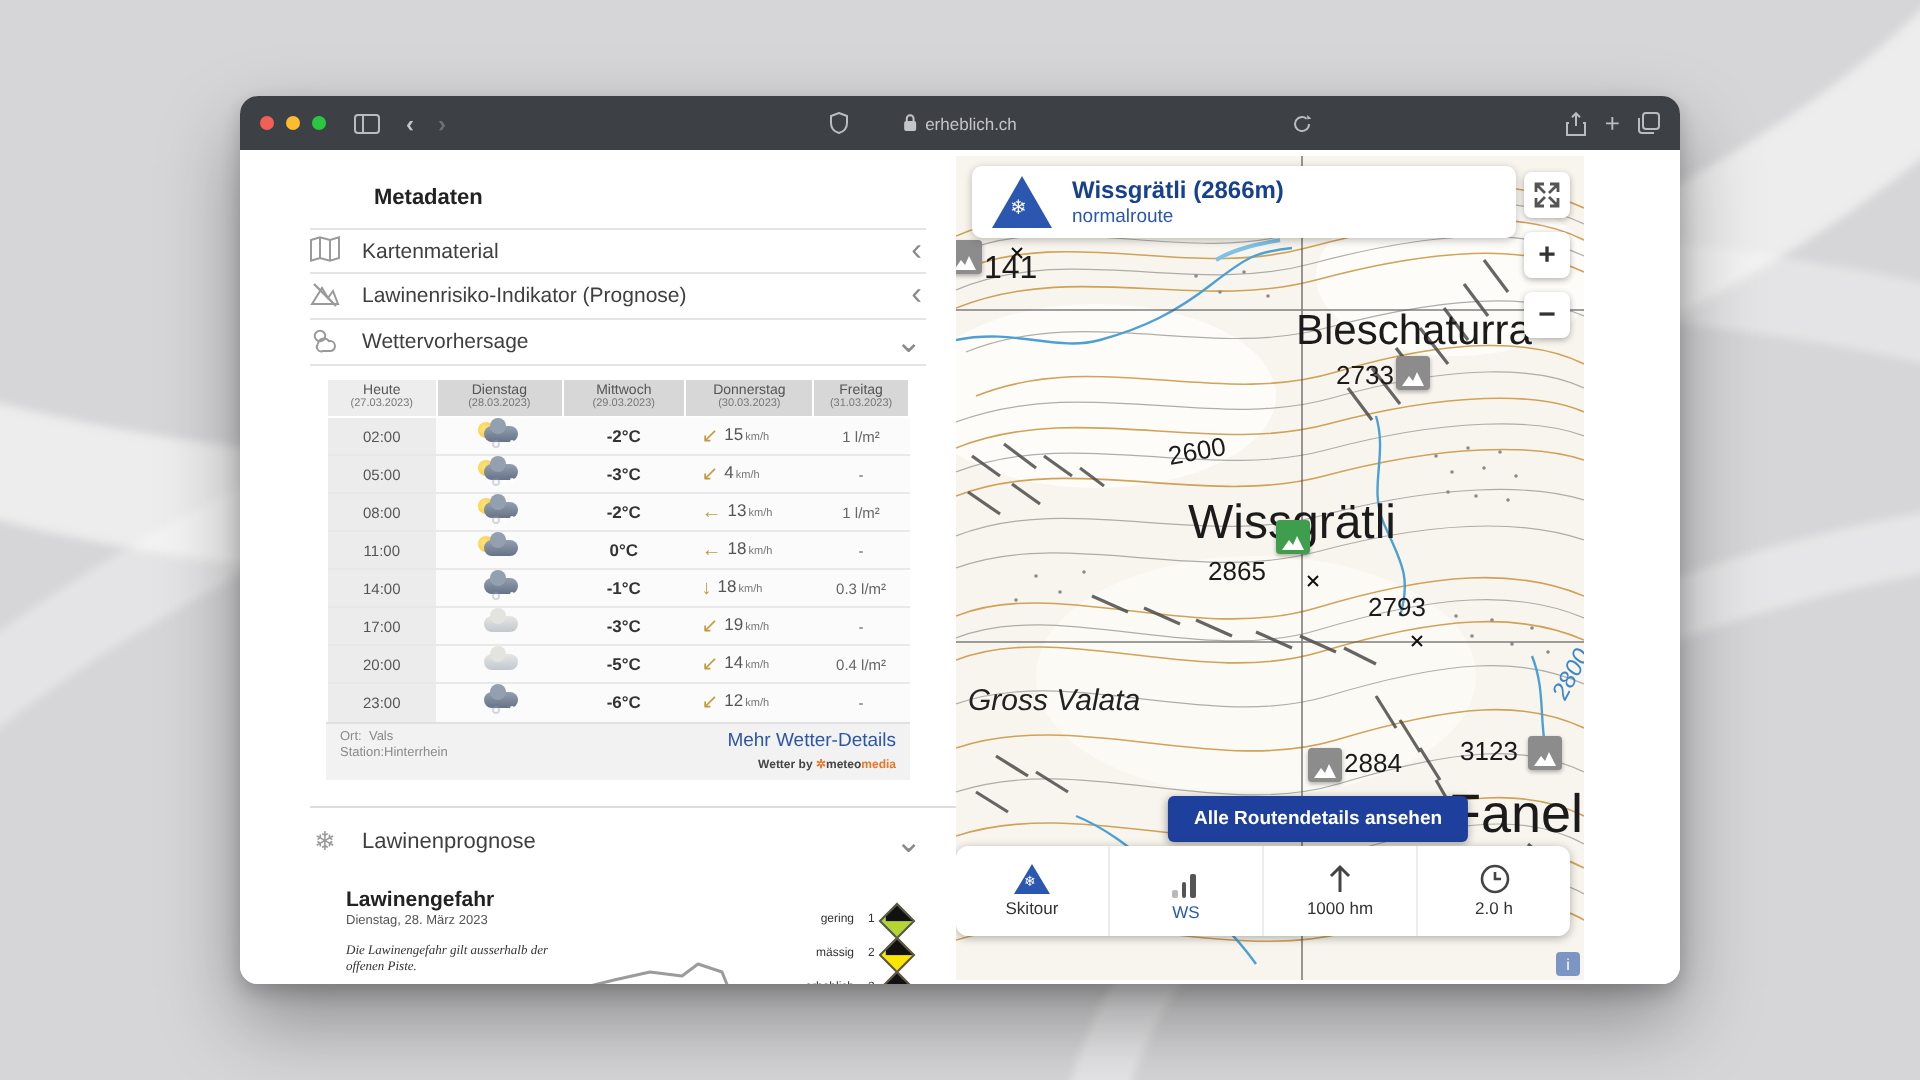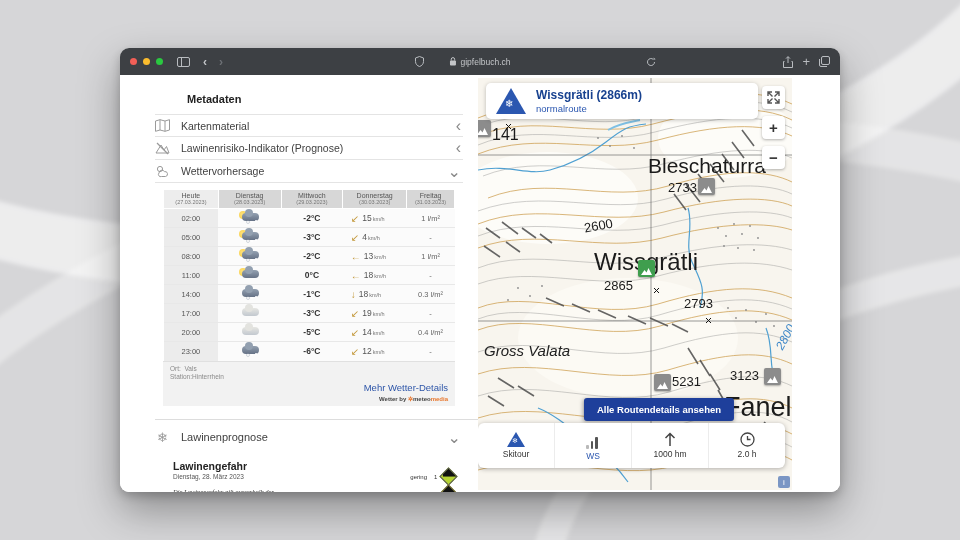--- a/index.html
+++ b/index.html
@@ -65,21 +65,21 @@
                background:linear-gradient(#93a0b0,#667286); }
   .wicon .cl::before { content:""; position:absolute; left:3px; top:-4px; width:8px; height:8px; border-radius:50%;
                background:#93a0b0; }
   .wicon[data-icon="cloud"] .cl { background:linear-gradient(#e6e6e2,#c2c8cf); }
   .wicon[data-icon="cloud"] .cl::before { background:#e3e3df; }
   .wicon .fl { display:none; position:absolute; left:9px; top:10px; width:2px; height:2px; border-radius:50%;
                background:#fff; box-shadow:4px 0 0 #fff, 8px -1px 0 #fff; outline:1px solid rgba(150,160,175,.4);}
   .wicon[data-icon*="snow"] .fl { display:block; }
 
   .wfoot { width:292px; margin-left:8px; background:#f2f2f2; border-top:1px solid #e0e0e0; display:flex;
-           justify-content:space-between; padding:3px 7px 4px;flex-direction:column; }
+           justify-content:space-between; padding:3px 7px 4px; }
   .wfoot .loc { font-size:6.5px; color:#8a8a8a; line-height:1.35; }
   .wfoot .links { text-align:right; }
   .wlink { font-size:9.5px; color:#2d55a8; cursor:pointer; }
   .brand { font-size:6px; color:#444; font-weight:bold; margin-top:2px;}
   .brand .star { color:#e8762c; }
   .brand .media { color:#e8762c; }
 
   .sep { border:none; border-top:1px solid #ddd; width:323px; margin:13px 0 0 0; }
 
   
@@ -171,21 +171,21 @@
     <span class="chrome-ic chrome-mid-shield">
       <svg width="9" height="11" viewBox="0 0 9 11">
           <path d="M4.5 0.5 L8.5 2 V5.5 C8.5 8 6.8 9.8 4.5 10.5 C2.2 9.8 0.5 8 0.5 5.5 V2 Z" fill="none" stroke="#b9bcc0"></path>
         </svg>
     </span>
     <div class="urlbox">
       <svg width="7" height="9" viewBox="0 0 7 9">
           <rect x="0.5" y="3.5" width="6" height="5" rx="1" fill="#c3c5c8"></rect>
           <path d="M1.8 3.5 V2.3 a1.7 1.7 0 0 1 3.4 0 V3.5" fill="none" stroke="#c3c5c8"></path>
         </svg>
-      <span>gipfelbuch.ch</span>
+      <span>erheblich.ch</span>
     </div>
     <span class="chrome-ic reload">
       <svg width="10" height="10" viewBox="0 0 10 10">
           <path d="M8.5 5 a3.5 3.5 0 1 1 -1.2 -2.6" fill="none" stroke="#b9bcc0"></path>
           <path d="M7.5 0.5 L7.7 2.7 L9.7 2.2 Z" fill="#b9bcc0"></path>
         </svg>
     </span>
     <div class="chrome-right">
       <span class="chrome-ic" style="margin:0;">
         <svg width="10" height="12" viewBox="0 0 10 12">
@@ -506,21 +506,21 @@
 
       <span class="mlabel" style="left:14px; top:48px; font-size:16px;">141</span>
       <span class="mlabel big" style="left:170px; top:76px;">Bleschaturra</span>
       <span class="mlabel elev" style="left:190px; top:102px;">2733</span>
       <span class="mlabel elev" style="left:106px; top:140px; transform:rotate(-10deg);">2600</span>
       <span class="mlabel huge" style="left:116px; top:170px;">Wissgrätli</span>
       <span class="mlabel elev" style="left:126px; top:200px;">2865</span>
       <span class="mlabel elev" style="left:206px; top:218px;">2793</span>
       <span class="mlabel ital" style="left:6px; top:264px;">Gross Valata</span>
       <span class="mlabel blue" style="left:294px; top:252px; transform:rotate(-62deg);">2800</span>
-      <span class="mlabel elev" style="left:194px; top:296px;">5231</span>
+      <span class="mlabel elev" style="left:194px; top:296px;">2884</span>
       <span class="mlabel elev" style="left:252px; top:290px;">3123</span>
       <span class="mlabel giant" style="left:246px; top:314px;">Fanell</span>
 
       <span class="marker" style="left:-4px; top:42px;">
           <svg width="11" height="7" viewBox="0 0 11 7">
             <path d="M0 7 L3.5 2 L5.5 4.5 L7.5 0 L11 7 Z" fill="#fff"></path>
           </svg>
         </span>
       <span class="marker" style="left:220px; top:100px;">
           <svg width="11" height="7" viewBox="0 0 11 7">

